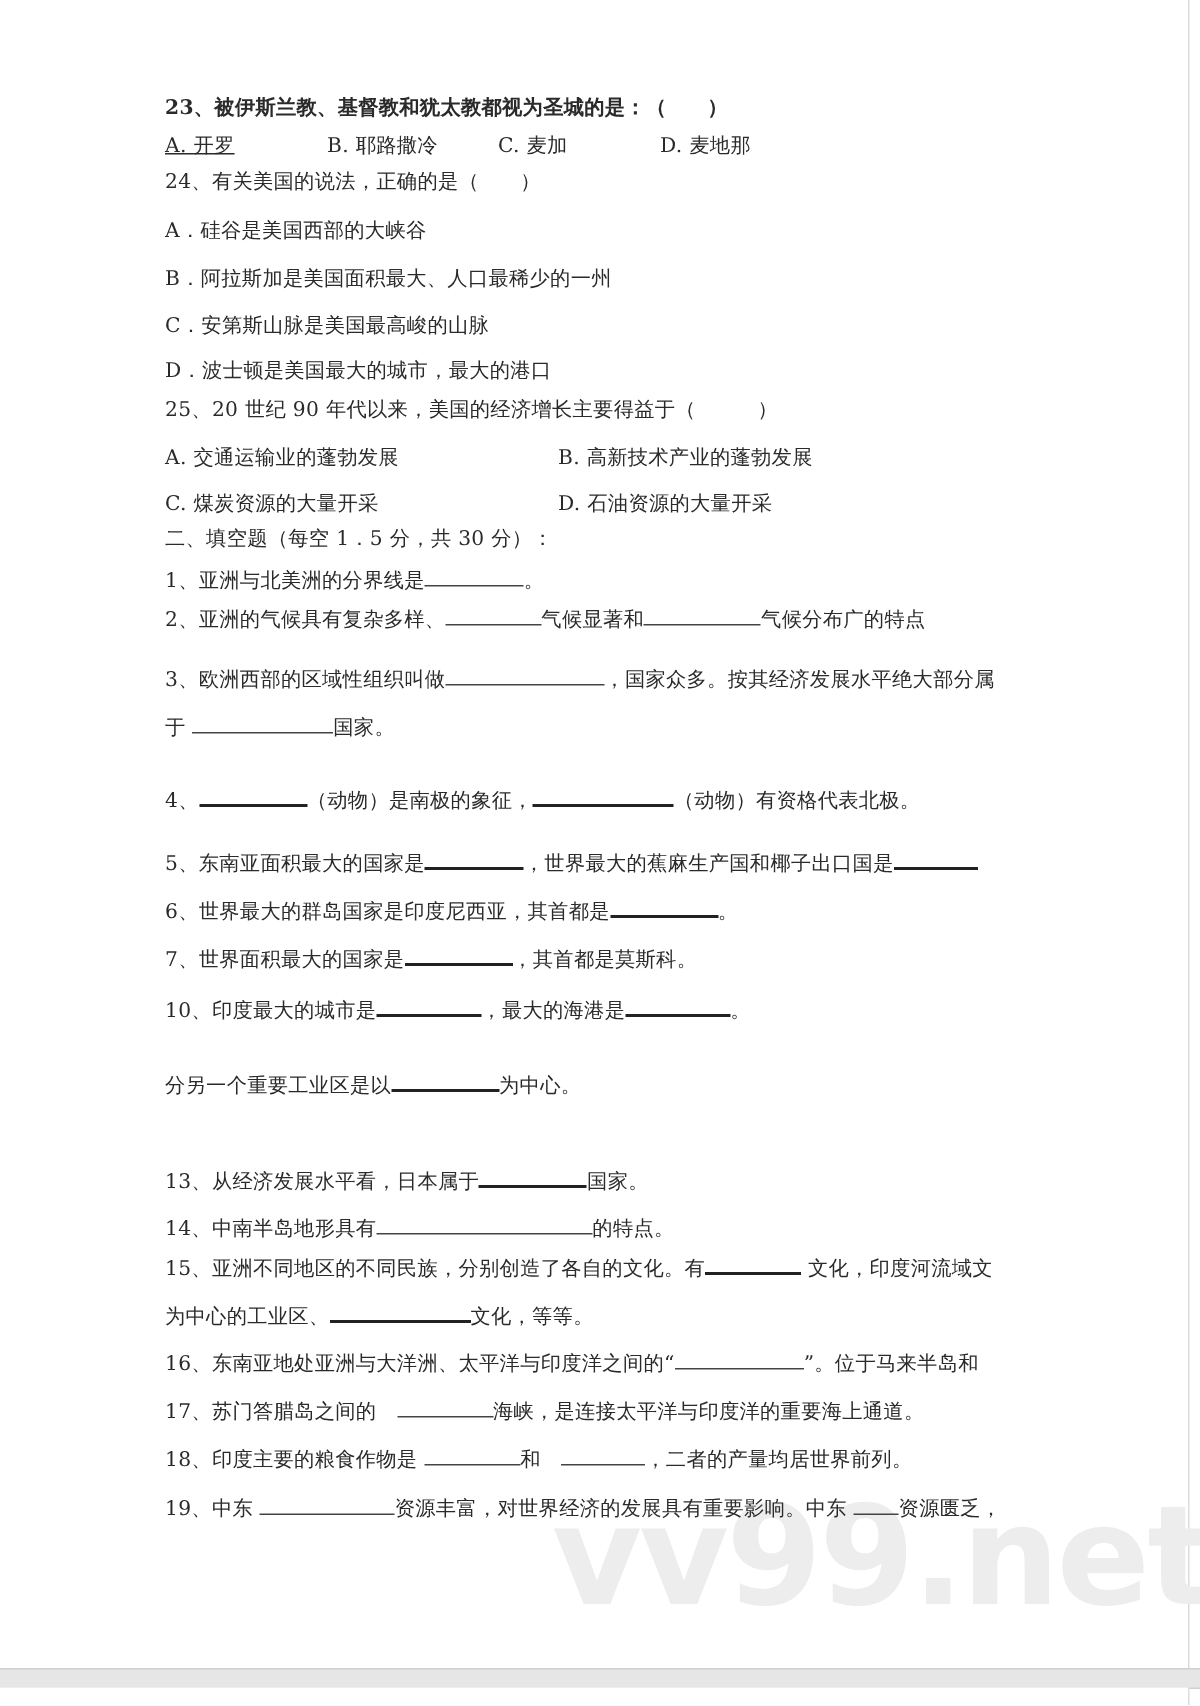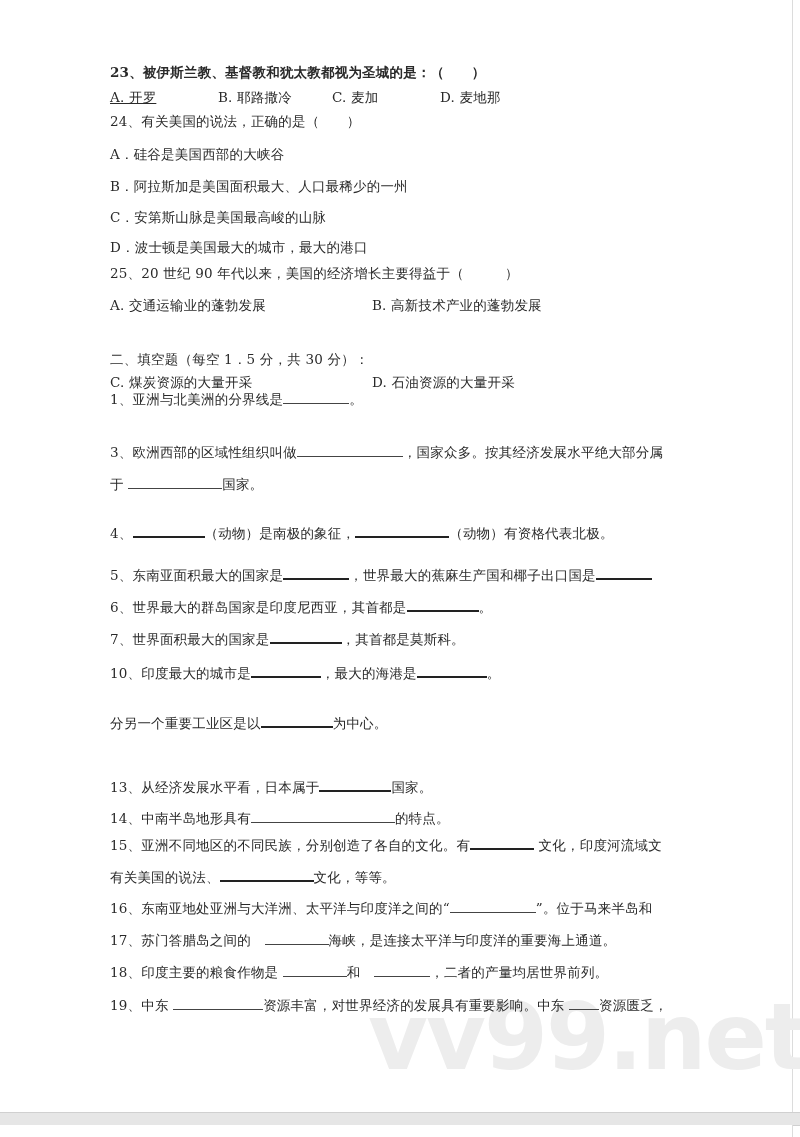--- a/index.html
+++ b/index.html
@@ -96,31 +96,34 @@
   <div class="line" style="top:145px;">A．硅谷是美国西部的大峡谷</div>
   <div class="line" style="top:177px;">B．阿拉斯加是美国面积最大、人口最稀少的一州</div>
   <div class="line" style="top:238px;">D．波士顿是美国最大的城市，最大的港口</div>
   <div class="line" style="top:208px;">C．安第斯山脉是美国最高峻的山脉</div>
 
   <div class="line" style="top:264px;">25、20 世纪 90 年代以来，美国的经济增长主要得益于（　　　）</div>
   <div class="line" style="top:296px; width:600px; height:18px;">
     <span class="opt" style="left:0px;">A. 交通运输业的蓬勃发展</span>
     <span class="opt" style="left:262px;">B. 高新技术产业的蓬勃发展</span>
   </div>
-  <div class="line" style="top:327px; width:600px; height:18px;margin-top:46px;">
+  <div class="line" style="top:327px; width:600px; height:18px;">
     <span class="opt" style="left:0px;">C. 煤炭资源的大量开采</span>
     <span class="opt" style="left:262px;">D. 石油资源的大量开采</span>
   </div>
 
   <div class="line" style="top:350px;">二、填空题（每空 1．5 分，共 30 分）：</div>
 
-  <div class="line" style="top:389px;">
+  <div class="line" style="top:376px;">
     <span>1、亚洲与北美洲的分界线是</span><span class="blank" style="width:66px;"></span><span>。</span>
   </div>
 
+  <div class="line" style="top:402px;">
+    <span>2、亚洲的气候具有复杂多样、</span><span class="blank" style="width:64px;"></span><span>气候显著和</span><span class="blank" style="width:78px;"></span><span>气候分布广的特点</span>
+  </div>
 
   <div class="line" style="top:442px;">
     <span>3、欧洲西部的区域性组织叫做</span><span class="blank" style="width:106px;"></span><span>，国家众多。按其经济发展水平绝大部分属</span>
   </div>
   <div class="line" style="top:474px;">
     <span>于 </span><span class="blank" style="width:94px;"></span><span>国家。</span>
   </div>
 
   <div class="line" style="top:522px;">
     <span>4、</span><span class="blank bold" style="width:72px;"></span><span>（动物）是南极的象征，</span><span class="blank bold" style="width:94px;"></span><span>（动物）有资格代表北极。</span>
@@ -152,21 +155,21 @@
   </div>
 
   <div class="line" style="top:808px;">
     <span>14、中南半岛地形具有</span><span class="blank" style="width:144px;"></span><span>的特点。</span>
   </div>
 
   <div class="line" style="top:834px;">
     <span>15、亚洲不同地区的不同民族，分别创造了各自的文化。有</span><span class="blank bold" style="width:64px;"></span><span> 文化，印度河流域文</span>
   </div>
   <div class="line" style="top:866px;">
-    <span>有关美国的说法、</span><span class="blank bold" style="width:94px;"></span><span>文化，等等。</span>
+    <span>为中心的工业区、</span><span class="blank bold" style="width:94px;"></span><span>文化，等等。</span>
   </div>
 
   <div class="line" style="top:898px;">
     <span>16、东南亚地处亚洲与大洋洲、太平洋与印度洋之间的“</span><span class="blank" style="width:86px;"></span><span>”。位于马来半岛和</span>
   </div>
 
   <div class="line" style="top:930px;">
     <span>17、苏门答腊岛之间的　</span><span class="blank" style="width:64px;"></span><span>海峡，是连接太平洋与印度洋的重要海上通道。</span>
   </div>
 

